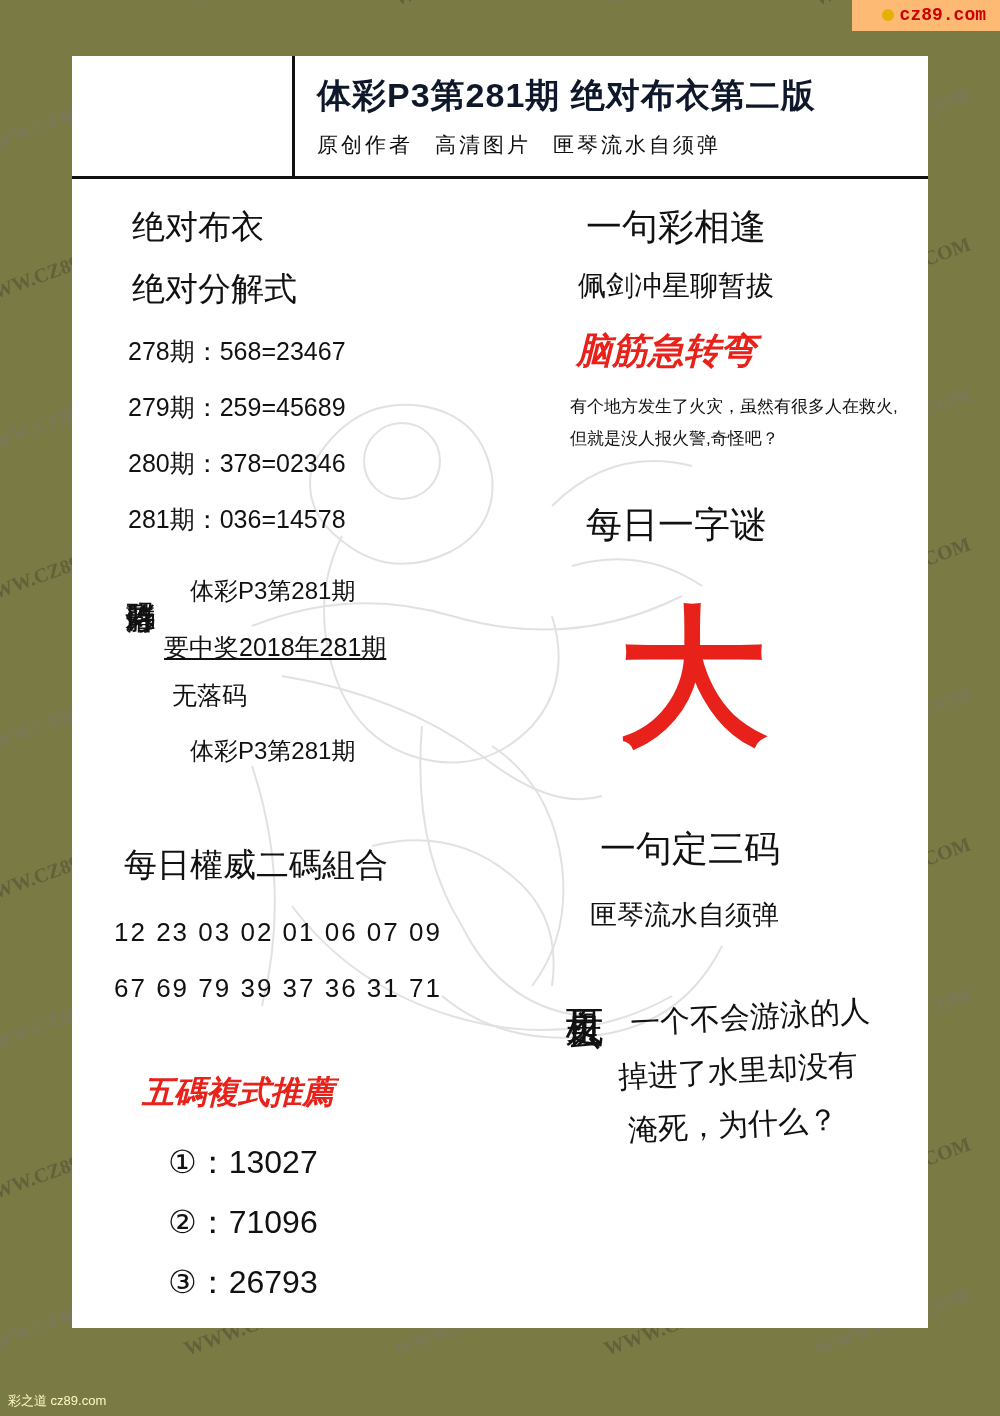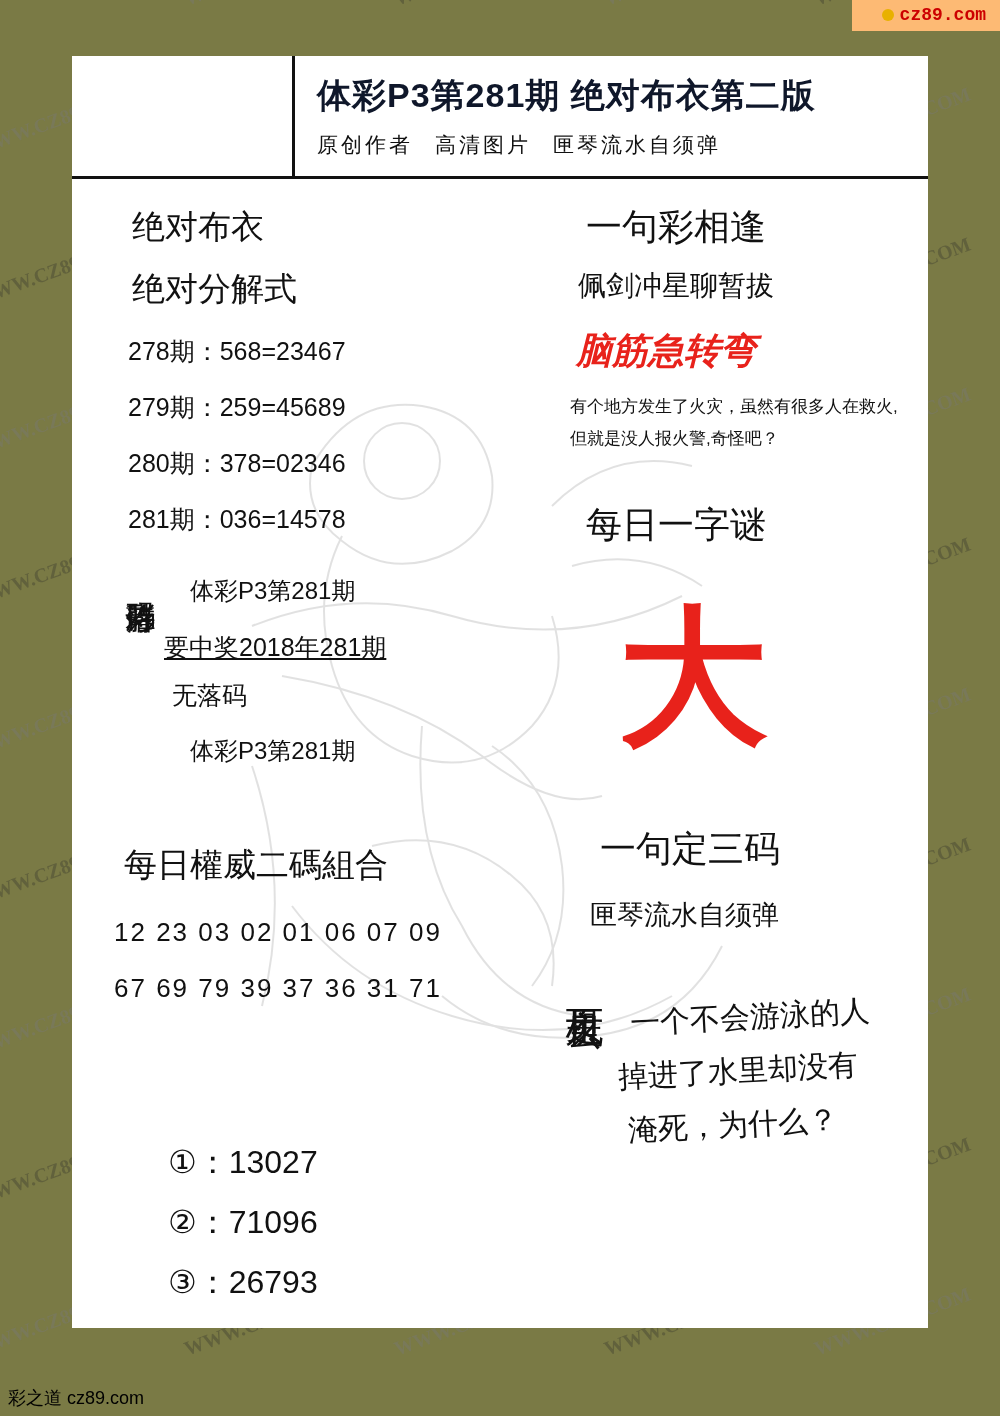--- a/index.html
+++ b/index.html
@@ -35,21 +35,21 @@
     z-index:40;
     font-family:Liberation Mono, monospace;
   }
   .logo-badge .dot{
     display:inline-block;width:12px;height:12px;border-radius:50%;
     background:#e8b100;margin-right:6px;vertical-align:-1px;
   }
   
   .foot{
     position:absolute;left:8px;bottom:6px;
-    color:#000000;font-size:18px;z-index:40;
+    color:#fef9c3;font-size:13px;z-index:40;
     font-family:"Liberation Sans",sans-serif;
   }
   
   .sheet{
     position:absolute;left:72px;top:56px;width:856px;height:1272px;
     background:#fff;z-index:10;overflow:hidden;
   }
   
   .bg-art{
     position:absolute;left:120px;top:150px;width:560px;height:900px;
@@ -188,20 +188,21 @@
 
       <div class="t black" style="left:118px;top:396px;font-size:24px;">体彩P3第281期</div>
       <div class="t black" style="left:92px;top:452px;font-size:25px;text-decoration:underline;">要中奖2018年281期</div>
       <div class="t black" style="left:100px;top:500px;font-size:25px;">无落码</div>
       <div class="t black" style="left:118px;top:556px;font-size:24px;">体彩P3第281期</div>
 
       <div class="t black" style="left:52px;top:664px;font-size:33px;">每日權威二碼組合</div>
       <div class="t black" style="left:42px;top:738px;font-size:26px;letter-spacing:2px;">12 23 03 02 01 06 07 09</div>
       <div class="t black" style="left:42px;top:794px;font-size:26px;letter-spacing:2px;">67 69 79 39 37 36 31 71</div>
 
+      <div class="t red" style="left:70px;top:892px;font-size:32px;font-weight:bold;">五碼複式推薦</div>
 
       <div class="t black" style="left:96px;top:962px;font-size:32px;">
         <span>①</span>：<span>13027</span>
       </div>
       <div class="t black" style="left:96px;top:1022px;font-size:32px;">
         <span>②</span>：<span>71096</span>
       </div>
       <div class="t black" style="left:96px;top:1082px;font-size:32px;">
         <span>③</span>：<span>26793</span>
       </div>

